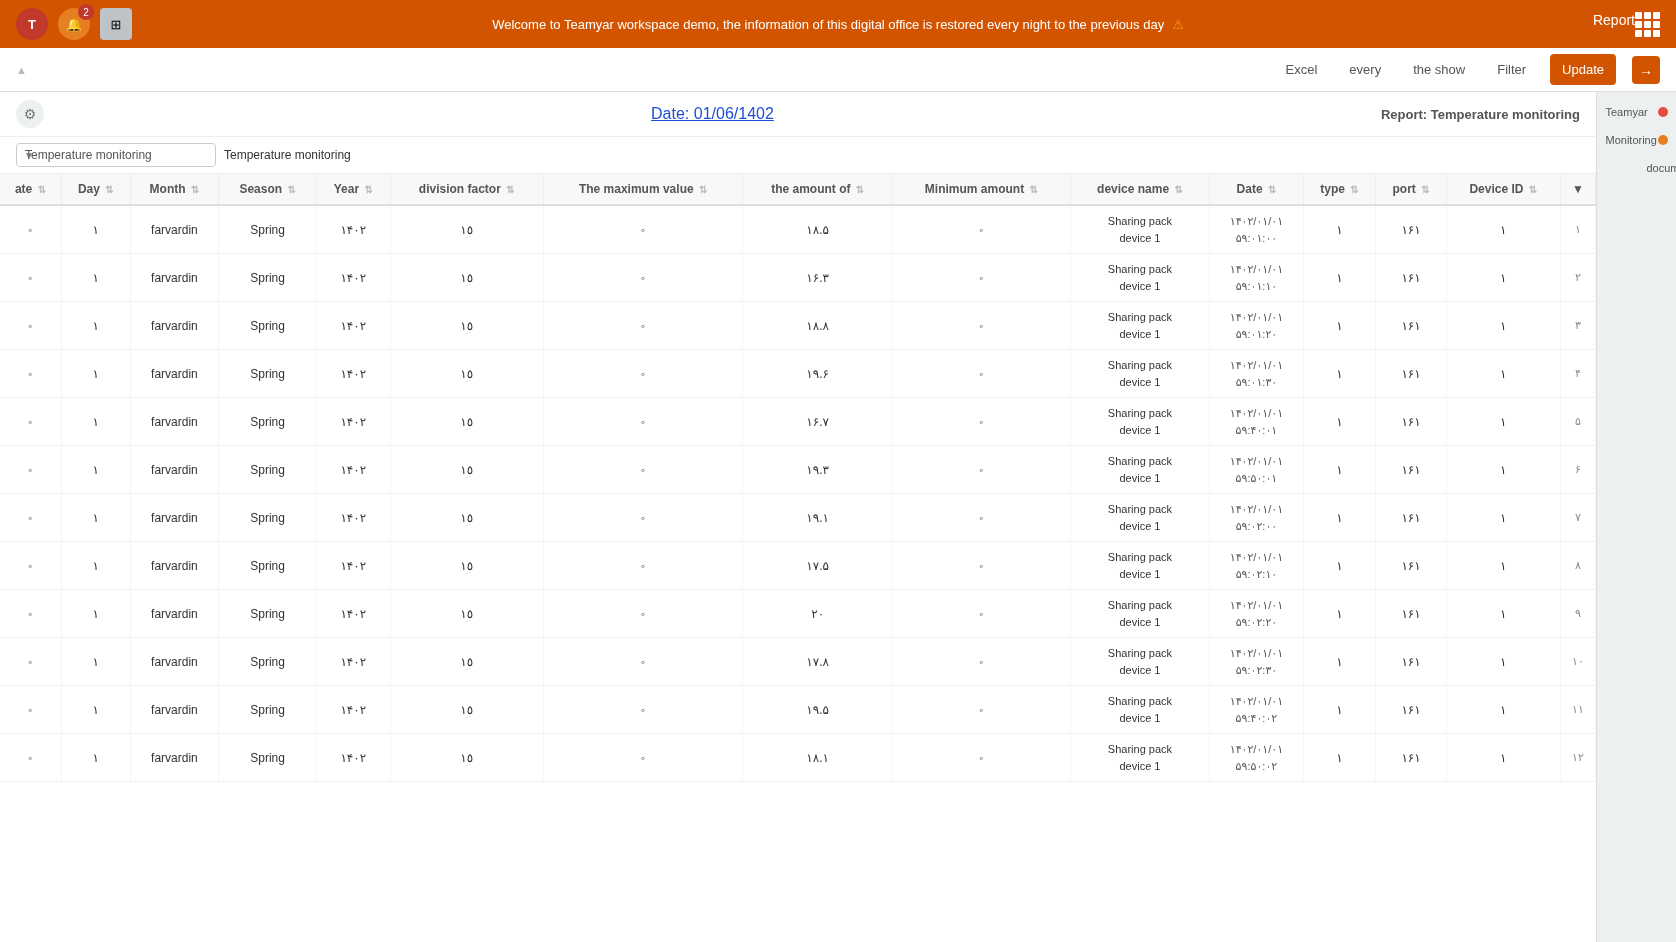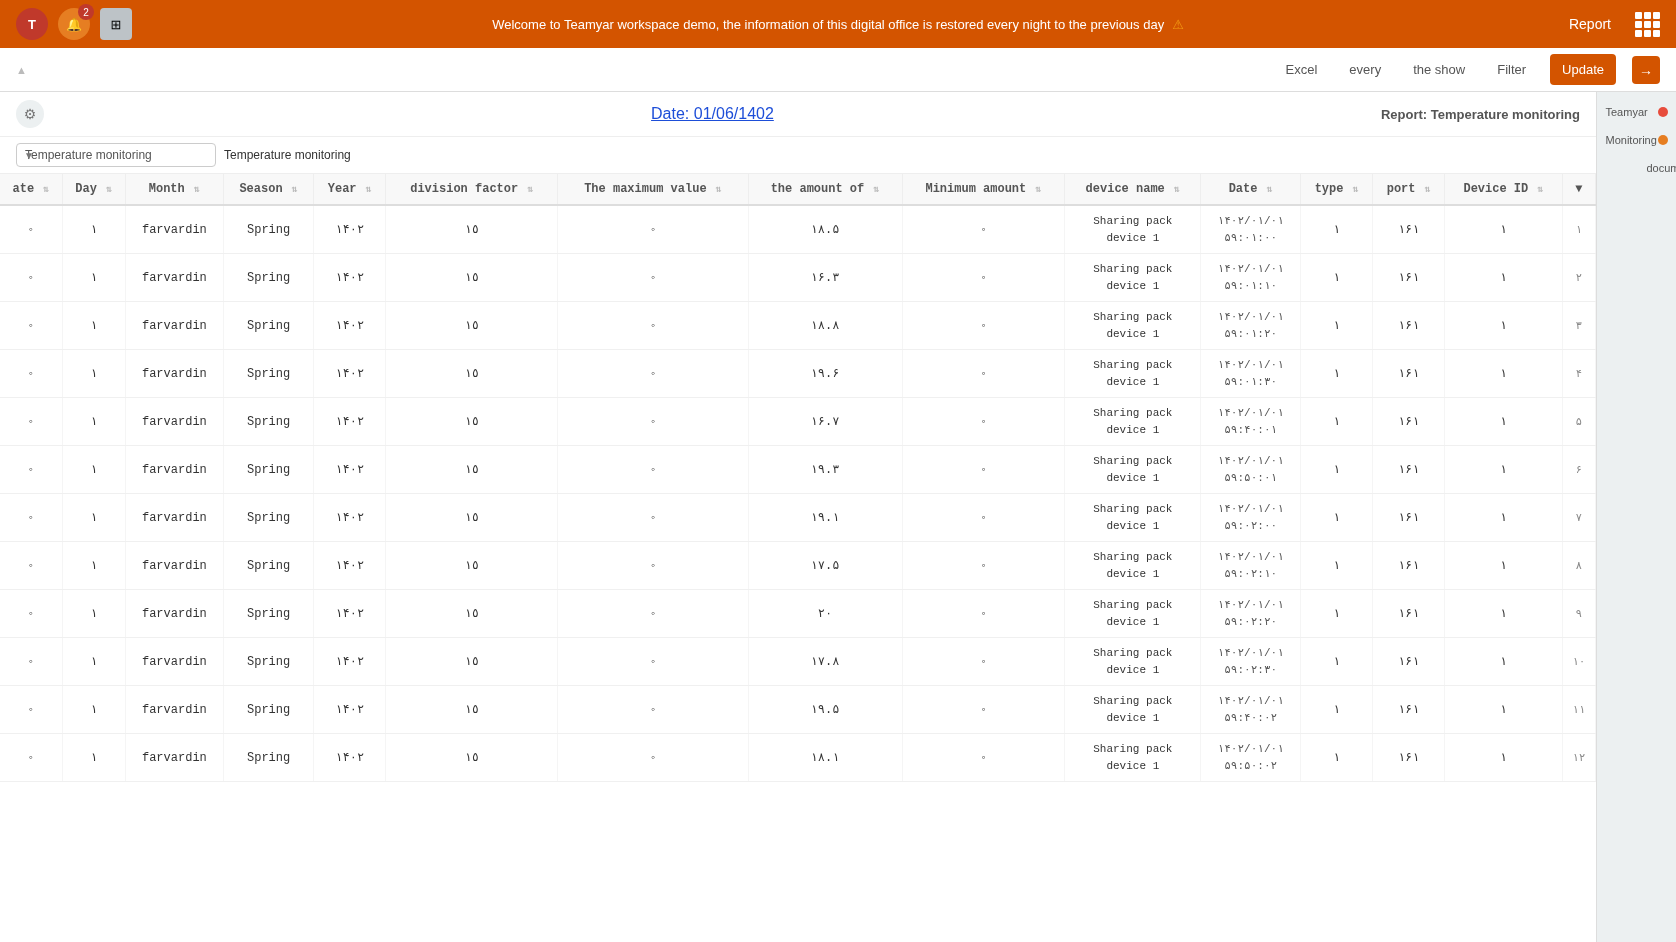--- a/index.html
+++ b/index.html
@@ -20,22 +20,22 @@
       transform: translateX(-50%);
       color: #fff;
       font-size: 13px;
       display: flex;
       align-items: center;
       gap: 8px;
     }
     .top-bar-right {
       margin-left: auto;
       display: flex;
-      align-items: center;
-      gap: 24px;
+      align-items: flex-start;
+      gap: 0;
       color: #fff;
       font-size: 14px;
     }
     .avatar-circle {
       width: 32px; height: 32px;
       border-radius: 50%;
       background: #c0392b;
       display: flex; align-items: center; justify-content: center;
       color: #fff; font-weight: bold; font-size: 13px;
     }
@@ -185,21 +185,20 @@
     .filter-label {
       margin-left: 8px;
       font-size: 12px;
       color: #333;
     }
 
     
     .table-container {
       flex: 1;
       overflow: auto;
-      font-family: Liberation Mono, monospace;
     }
     table {
       width: 100%;
       border-collapse: collapse;
       font-size: 12px;
     }
     thead tr {
       background: #f8f8f8;
       border-bottom: 2px solid #ddd;
     }

